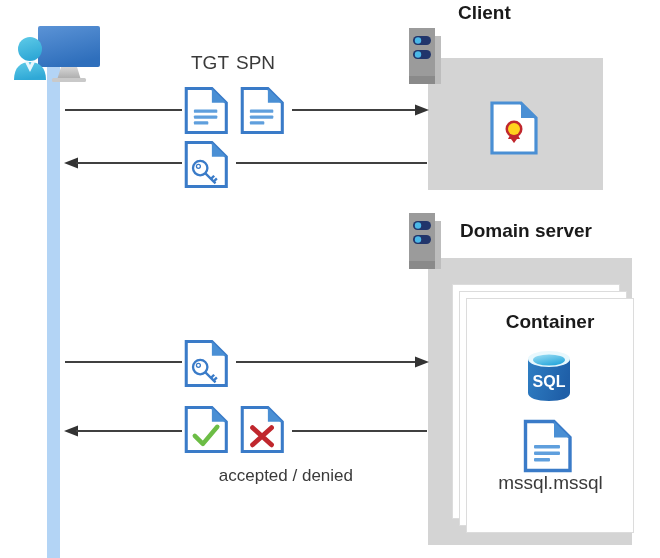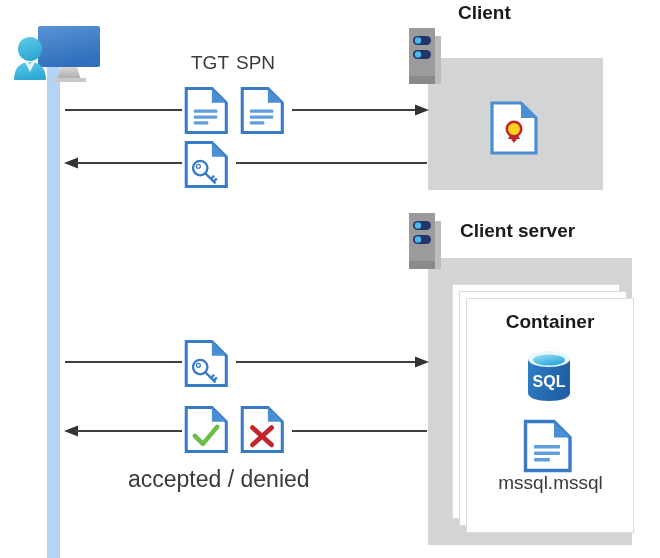--- a/index.html
+++ b/index.html
@@ -28,21 +28,21 @@
     font-weight: normal;
   }
 
   #client-title { left: 34px; top: 0px; width: 130px; font-size: 21px; text-align: center; }
   #dc-title { left: 458px; top: 2px; width: 190px; font-size: 19px; }
   #linux-title { left: 460px; top: 220px; width: 200px; font-size: 19px; }
   #container-title { left: 470px; top: 311px; width: 160px; font-size: 19px; text-align: center; }
   #tgt-label { left: 180px; top: 52px; width: 52px; font-size: 19px; text-align: left; margin-left: 11px; }
   #spn-label { left: 236px; top: 52px; width: 54px; font-size: 19px; }
   #keytab-label { left: 468px; top: 472px; width: 165px; font-size: 19px; text-align: center; }
-  #acc-den-label { left: 128px; top: 466px; width: 225px; font-size: 23px; text-align: left; }
+  #acc-den-label { left: 128px; top: 466px; width: 225px; font-size: 17px; text-align: right; }
 
   
   #lifeline {
     left: 47px; top: 60px; width: 13px; height: 498px;
     background: #b3d4f5;
   }
 
   
   #dc-box { left: 428px; top: 58px; width: 175px; height: 132px; background: #d4d4d4; }
   #linux-box { left: 428px; top: 258px; width: 204px; height: 287px; background: #d4d4d4; }
@@ -149,21 +149,21 @@
       <rect x="0" y="0" width="26" height="48" fill="#9b9b9b"></rect>
       <rect x="26" y="8" width="6" height="48" fill="#bdbdbd"></rect>
       <rect x="0" y="48" width="26" height="8" fill="#8a8a8a"></rect>
       <rect x="4" y="8" width="18" height="9" rx="4.5" fill="#21356b"></rect>
       <circle cx="9" cy="12.5" r="3.2" fill="#4bb8e8"></circle>
       <rect x="4" y="22" width="18" height="9" rx="4.5" fill="#21356b"></rect>
       <circle cx="9" cy="26.5" r="3.2" fill="#4bb8e8"></circle>
     </svg>
   </div>
 
-  <div class="abs title-bold" id="linux-title">Client server</div>
+  <div class="abs title-bold" id="linux-title">Domain server</div>
 
   <div class="abs card" id="card-back"></div>
   <div class="abs card" id="card-mid"></div>
   <div class="abs card" id="card-front"></div>
 
   <div class="abs icon" id="icon-sql">
     <svg width="52" height="54" viewBox="0 0 52 54" xmlns="http://www.w3.org/2000/svg">
       <defs>
         <linearGradient id="sqlBody" x1="0" y1="0" x2="1" y2="0.3">
           <stop offset="0%" stop-color="#2f7fc4"></stop>

